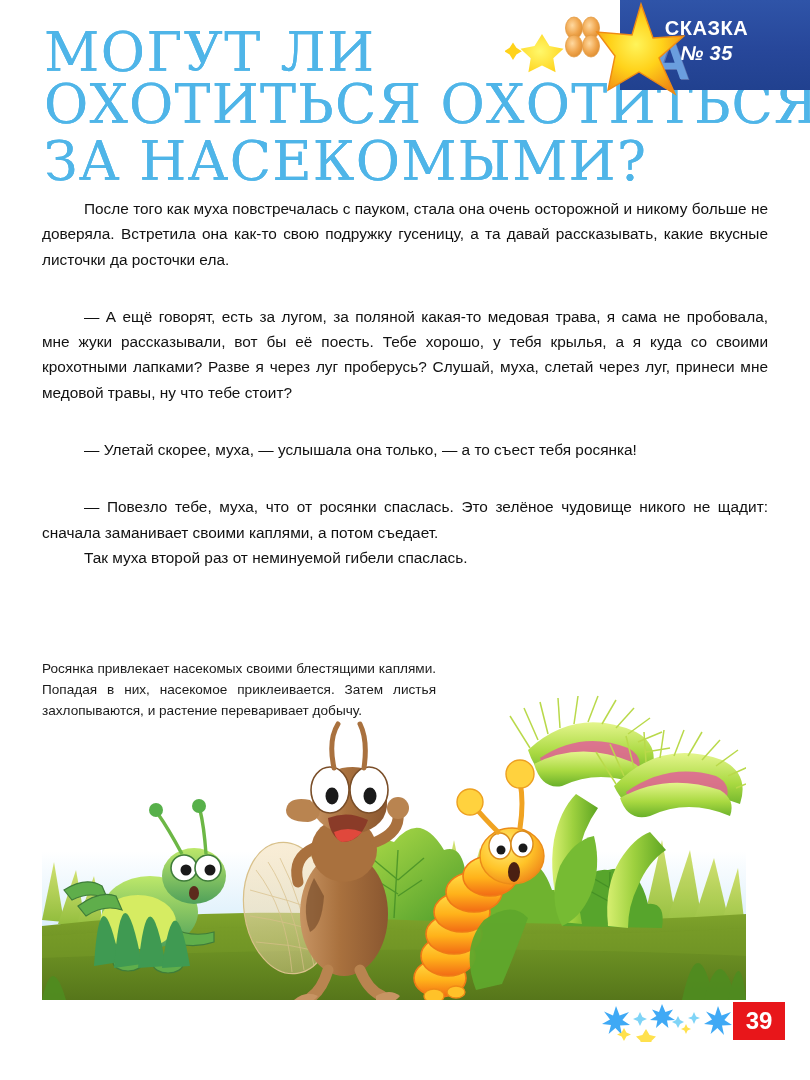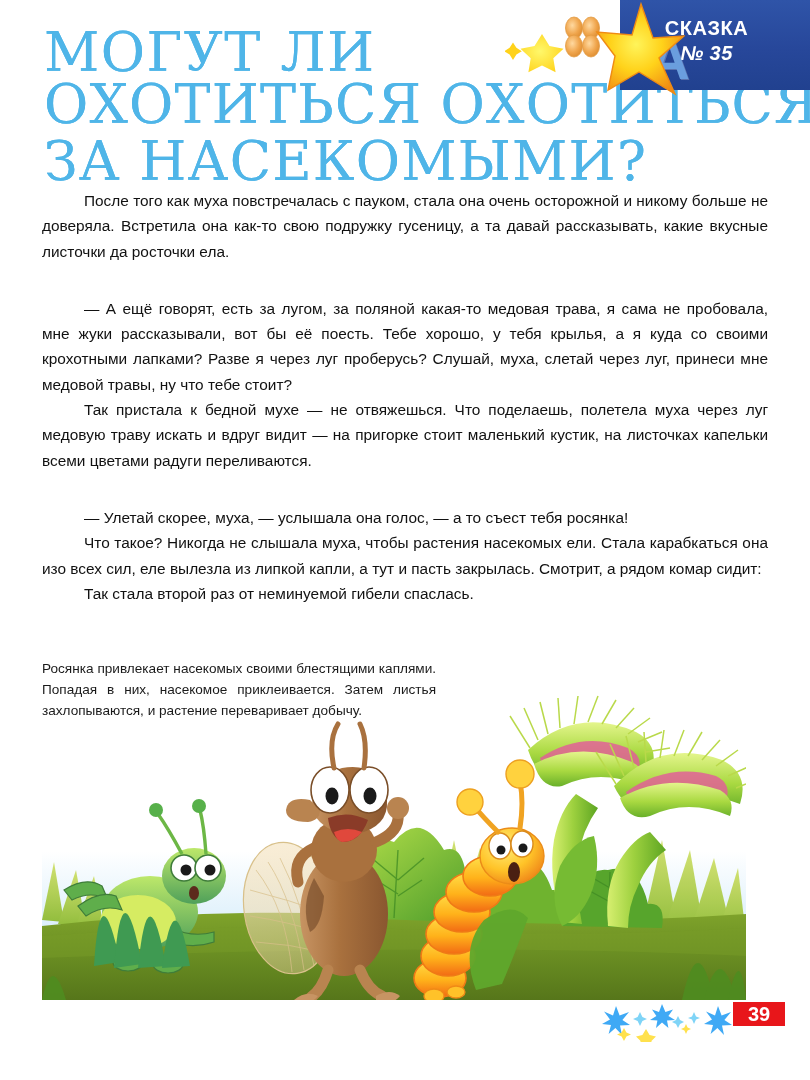--- a/index.html
+++ b/index.html
@@ -91,21 +91,21 @@
     white-space: nowrap;
     text-shadow: 0 0 0.4px #4fb5e8;
   }
   .title-line.l2 { margin-top: 7px; letter-spacing: 1.2px; }
   .title-line.l3 { margin-top: 12px; letter-spacing: 1.2px; }
 
   
   .body-text {
     position: absolute;
     left: 42px;
-    top: 188px;
+    top: 196px;
     width: 726px;
     color: #111111;
     font-family: "Liberation Sans", sans-serif;
     font-size: 15.4px;
     line-height: 25.3px;
     text-align: justify;
     text-justify: inter-word;
   }
   .body-text p {
     margin: 0;
@@ -147,25 +147,25 @@
     width: 135px;
     height: 40px;
     z-index: 5;
     pointer-events: none;
   }
   .page-number {
     position: absolute;
     left: 733px;
     top: 1002px;
     width: 52px;
-    height: 24px;
+    height: 38px;
     background: #e8161a;
     color: #ffffff;
     font-family: "Liberation Sans", sans-serif;
-    font-size: 20px;
+    font-size: 24px;
     font-weight: bold;
     display: flex;
     align-items: center;
     justify-content: center;
     z-index: 6;
   }
 </style>
 </head>
 <body>
 
@@ -215,24 +215,23 @@
 
   <div class="title-block">
     <div class="title-line l1">МОГУТ ЛИ</div>
     <div class="title-line l2">ОХОТИТЬСЯ ОХОТИТЬСЯ</div>
     <div class="title-line l3">ЗА НАСЕКОМЫМИ?</div>
   </div>
 
   <div class="body-text">
     <p>После того как муха повстречалась с пауком, стала она очень осторожной и никому больше не доверяла. Встретила она как-то свою подружку гусеницу, а та давай рассказывать, какие вкусные листочки да росточки ела.</p>
     <p class="dash">— А ещё говорят, есть за лугом, за поляной какая-то медовая трава, я сама не пробовала, мне жуки рассказывали, вот бы её поесть. Тебе хорошо, у тебя крылья, а я куда со своими крохотными лапками? Разве я через луг проберусь? Слушай, муха, слетай через луг, принеси мне медовой травы, ну что тебе стоит?</p>
-    <p>Так пристала к бедной мухе — не отвяжешься. Что поделаешь, полетела муха через луг медовую траву искать и вдруг видит — на пригорке стоит маленький кустик, на листочках капельки всеми цветами радуги переливаются.</p>
-    <p class="dash">— Улетай скорее, муха, — услышала она голос, — а то съест тебя росянка!</p>
-    <p>Что такое? Никогда не слышала муха, чтобы растения насекомых ели. Стала карабкаться она изо всех сил, еле вылезла из липкой капли, а тут и пасть закрылась. Смотрит, а рядом комар сидит:</p>
-    <p>Так стала второй раз от неминуемой гибели спаслась.</p>
+    <p class="dash">— Улетай скорее, муха, — услышала она только, — а то съест тебя росянка!</p>
+    <p class="dash">— Повезло тебе, муха, что от росянки спаслась. Это зелёное чудовище никого не щадит: сначала заманивает своими каплями, а потом съедает.</p>
+    <p>Так муха второй раз от неминуемой гибели спаслась.</p>
   </div>
 
   <div class="caption">Росянка привлекает насекомых своими блестящими каплями. Попадая в них, насекомое приклеивается. Затем листья захлопываются, и растение переваривает добычу.</div>
 
   <div class="illustration">
     <svg class="illus-svg" viewBox="0 0 704 310" preserveAspectRatio="none" xmlns="http://www.w3.org/2000/svg">
       <defs>
         <linearGradient id="skyGrad" x1="0" y1="0" x2="0" y2="1">
           <stop offset="0%" stop-color="#ffffff"></stop>
           <stop offset="52%" stop-color="#ffffff"></stop>

